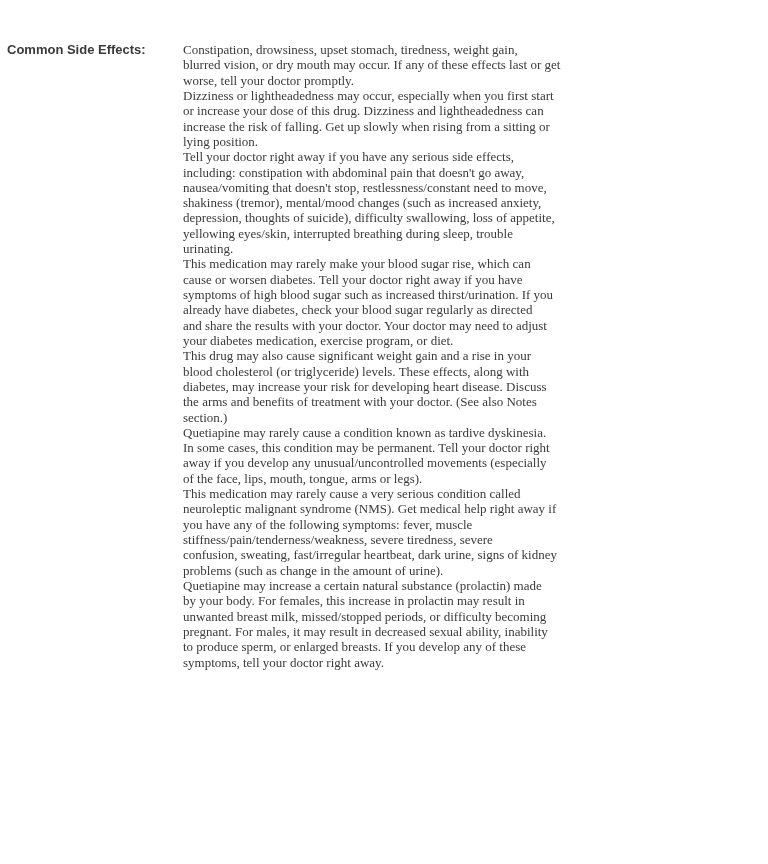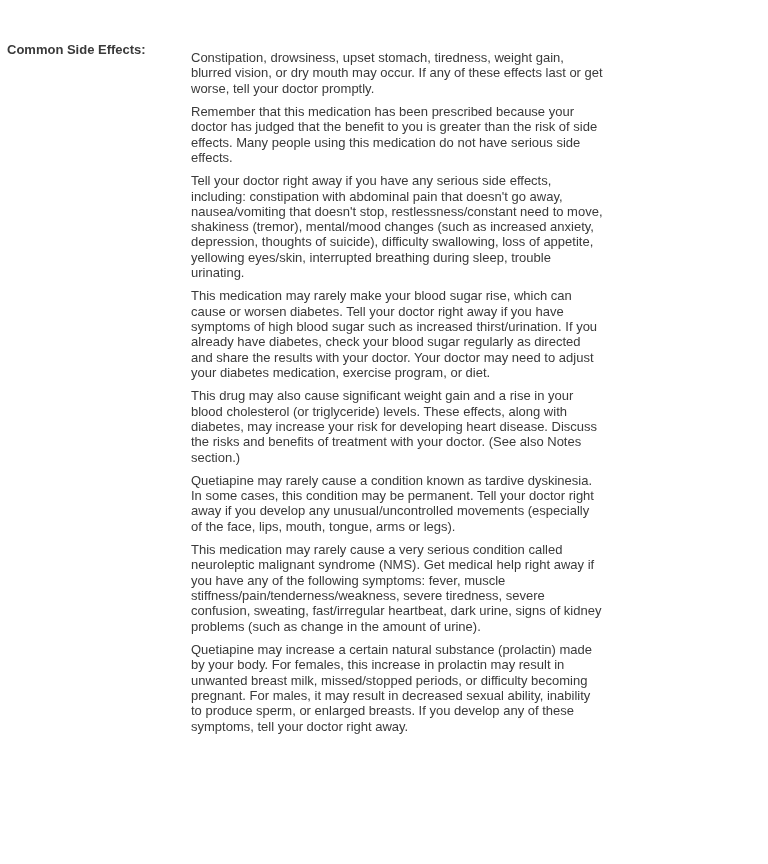--- a/index.html
+++ b/index.html
@@ -27,57 +27,58 @@
     font-size: 13px;
     line-height: 15.32px;
     font-weight: bold;
   }
   .body-col {
     flex: 1 1 auto;
     font-size: 13px;
     line-height: 15.32px;
   }
   .body-col p {
-    margin: 8px;
+    margin: 0;
     padding: 0;
     white-space: pre-line;
+    font-family: Liberation Serif, serif;
   }
 </style>
 </head>
 <body>
 
 <div class="doc">
   <div class="label-col">
     <span>Common Side Effects:</span>
   </div>
   <div class="body-col">
     <p>Constipation, drowsiness, upset stomach, tiredness, weight gain,
 blurred vision, or dry mouth may occur. If any of these effects last or get
 worse, tell your doctor promptly.</p>
-    <p>Remember that this medication has been prescribed because your
-doctor has judged that the benefit to you is greater than the risk of side
-effects. Many people using this medication do not have serious side
-effects.</p>
+    <p>Dizziness or lightheadedness may occur, especially when you first start
+or increase your dose of this drug. Dizziness and lightheadedness can
+increase the risk of falling. Get up slowly when rising from a sitting or
+lying position.</p>
     <p>Tell your doctor right away if you have any serious side effects,
 including: constipation with abdominal pain that doesn't go away,
 nausea/vomiting that doesn't stop, restlessness/constant need to move,
 shakiness (tremor), mental/mood changes (such as increased anxiety,
 depression, thoughts of suicide), difficulty swallowing, loss of appetite,
 yellowing eyes/skin, interrupted breathing during sleep, trouble
 urinating.</p>
     <p>This medication may rarely make your blood sugar rise, which can
 cause or worsen diabetes. Tell your doctor right away if you have
 symptoms of high blood sugar such as increased thirst/urination. If you
 already have diabetes, check your blood sugar regularly as directed
 and share the results with your doctor. Your doctor may need to adjust
 your diabetes medication, exercise program, or diet.</p>
     <p>This drug may also cause significant weight gain and a rise in your
 blood cholesterol (or triglyceride) levels. These effects, along with
 diabetes, may increase your risk for developing heart disease. Discuss
-the risks and benefits of treatment with your doctor. (See also Notes
+the arms and benefits of treatment with your doctor. (See also Notes
 section.)</p>
     <p>Quetiapine may rarely cause a condition known as tardive dyskinesia.
 In some cases, this condition may be permanent. Tell your doctor right
 away if you develop any unusual/uncontrolled movements (especially
 of the face, lips, mouth, tongue, arms or legs).</p>
     <p>This medication may rarely cause a very serious condition called
 neuroleptic malignant syndrome (NMS). Get medical help right away if
 you have any of the following symptoms: fever, muscle
 stiffness/pain/tenderness/weakness, severe tiredness, severe
 confusion, sweating, fast/irregular heartbeat, dark urine, signs of kidney

